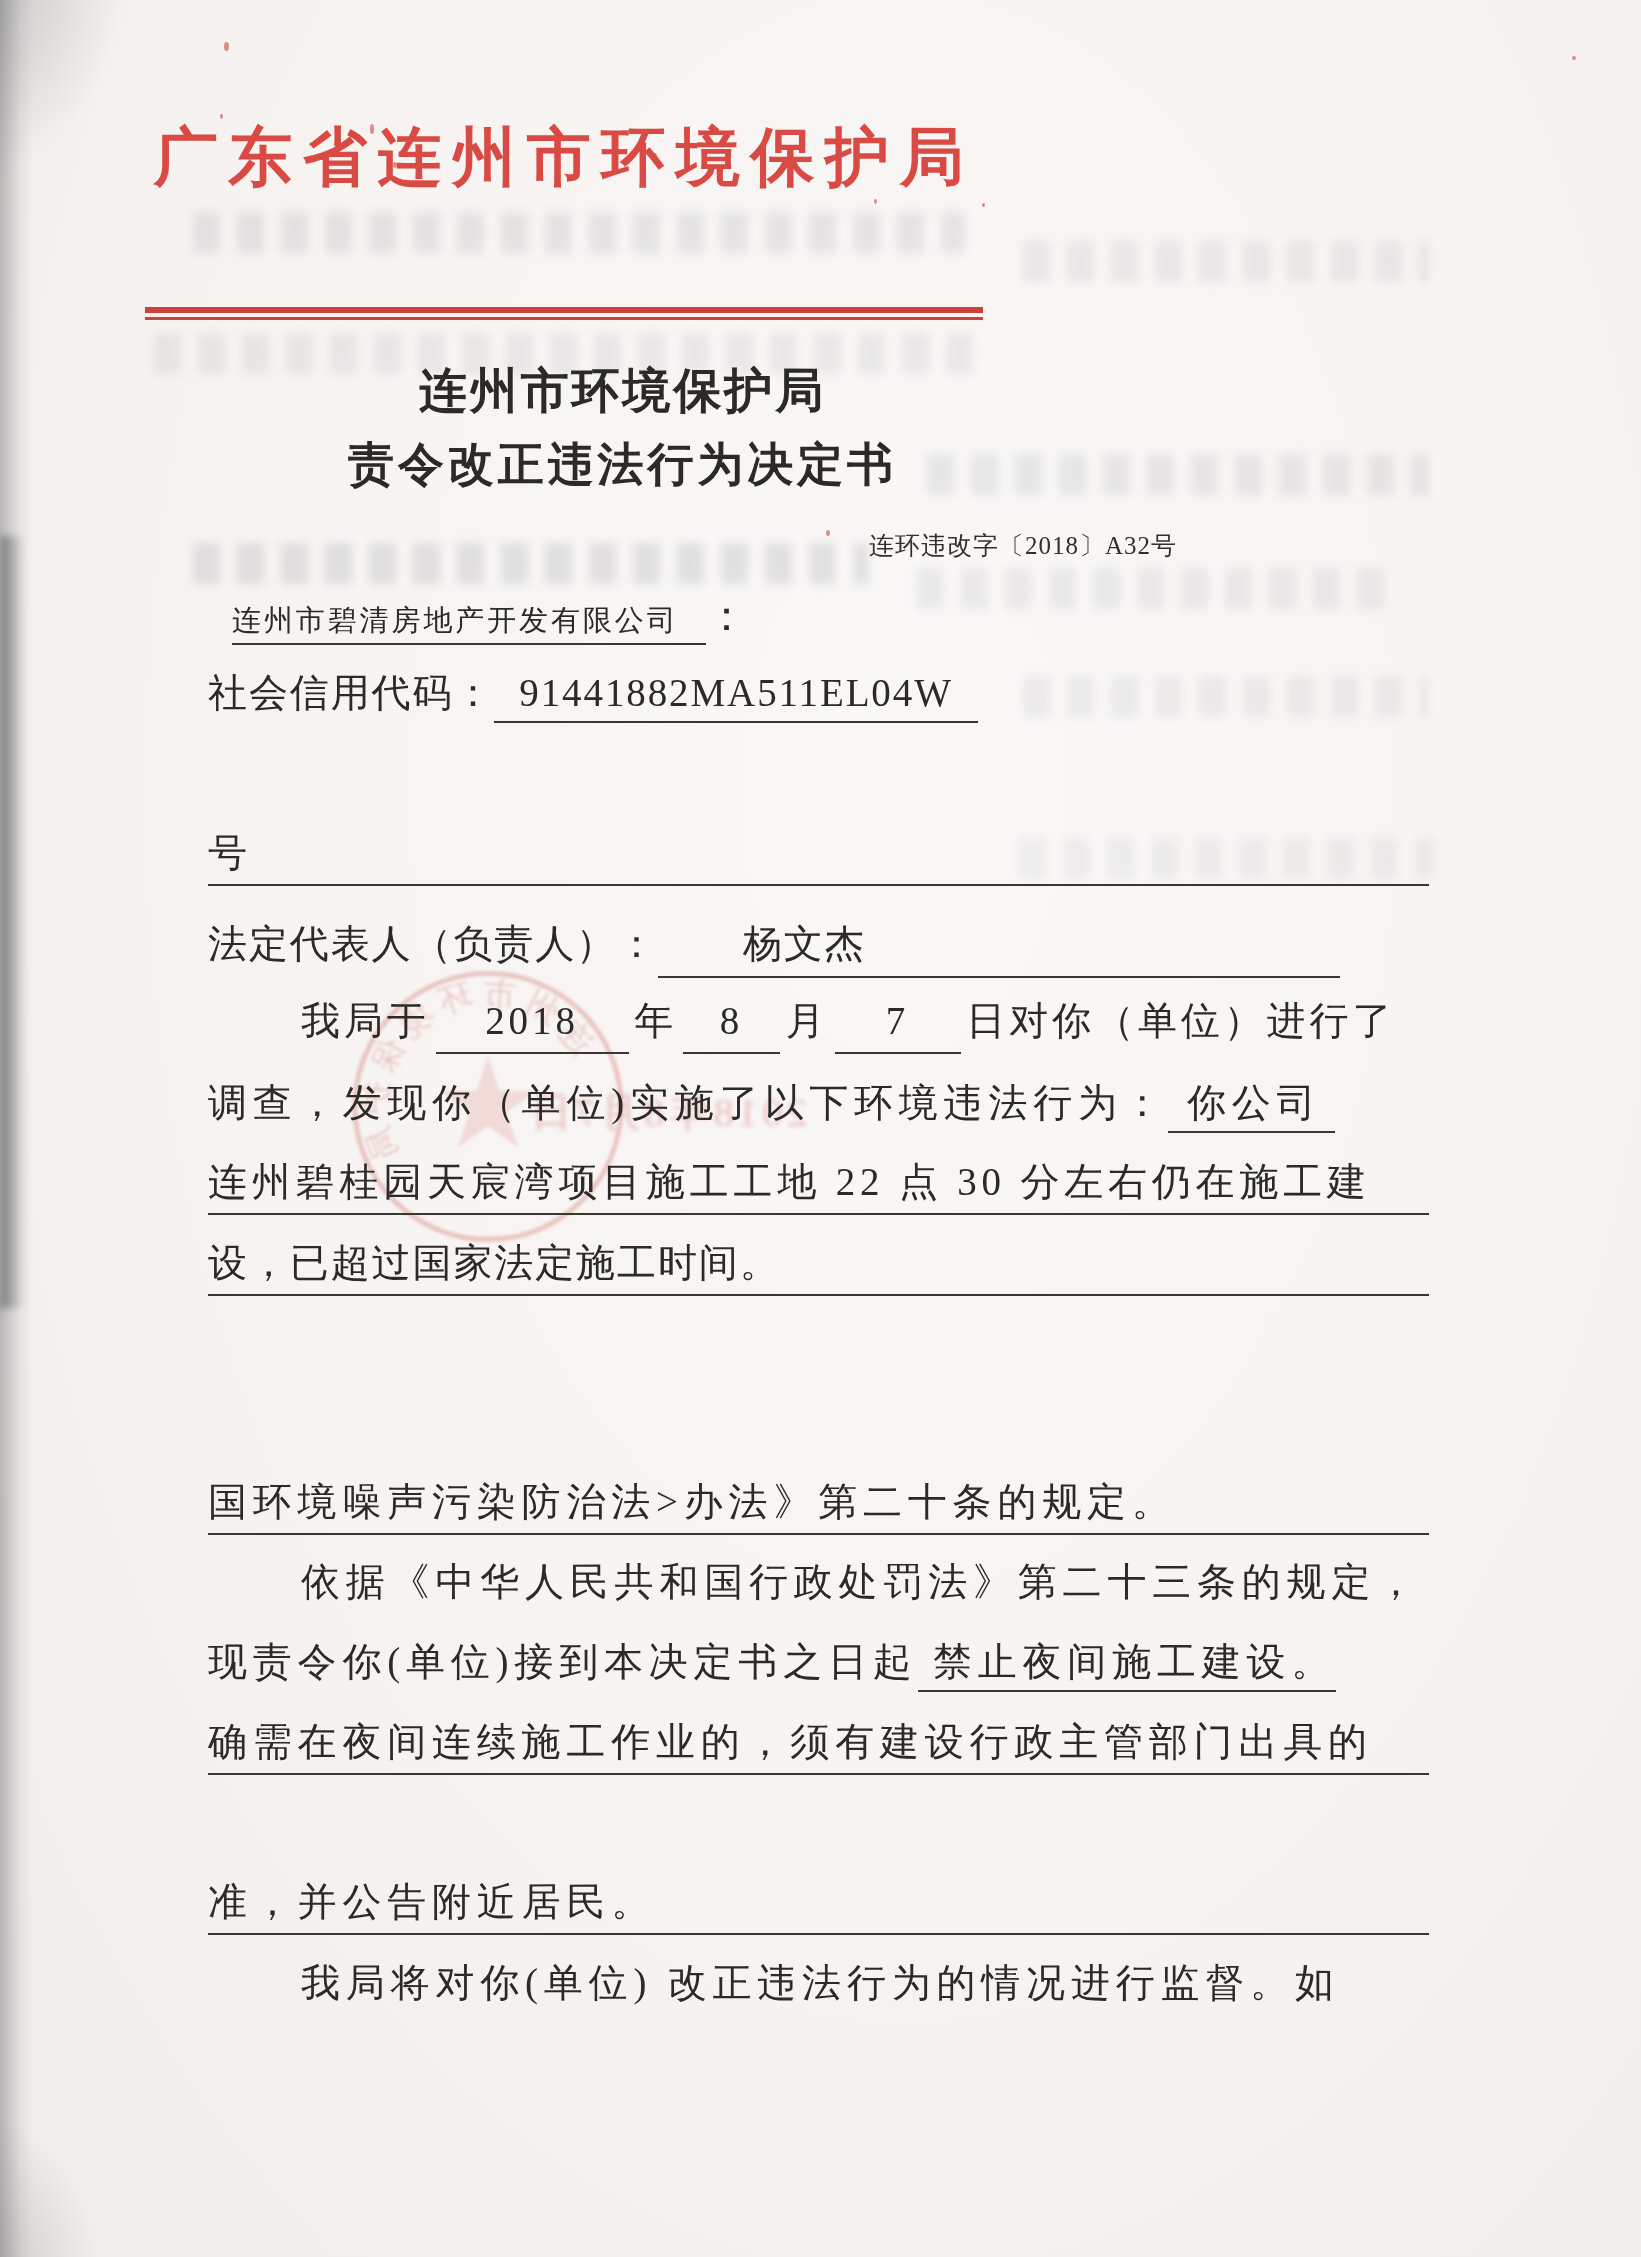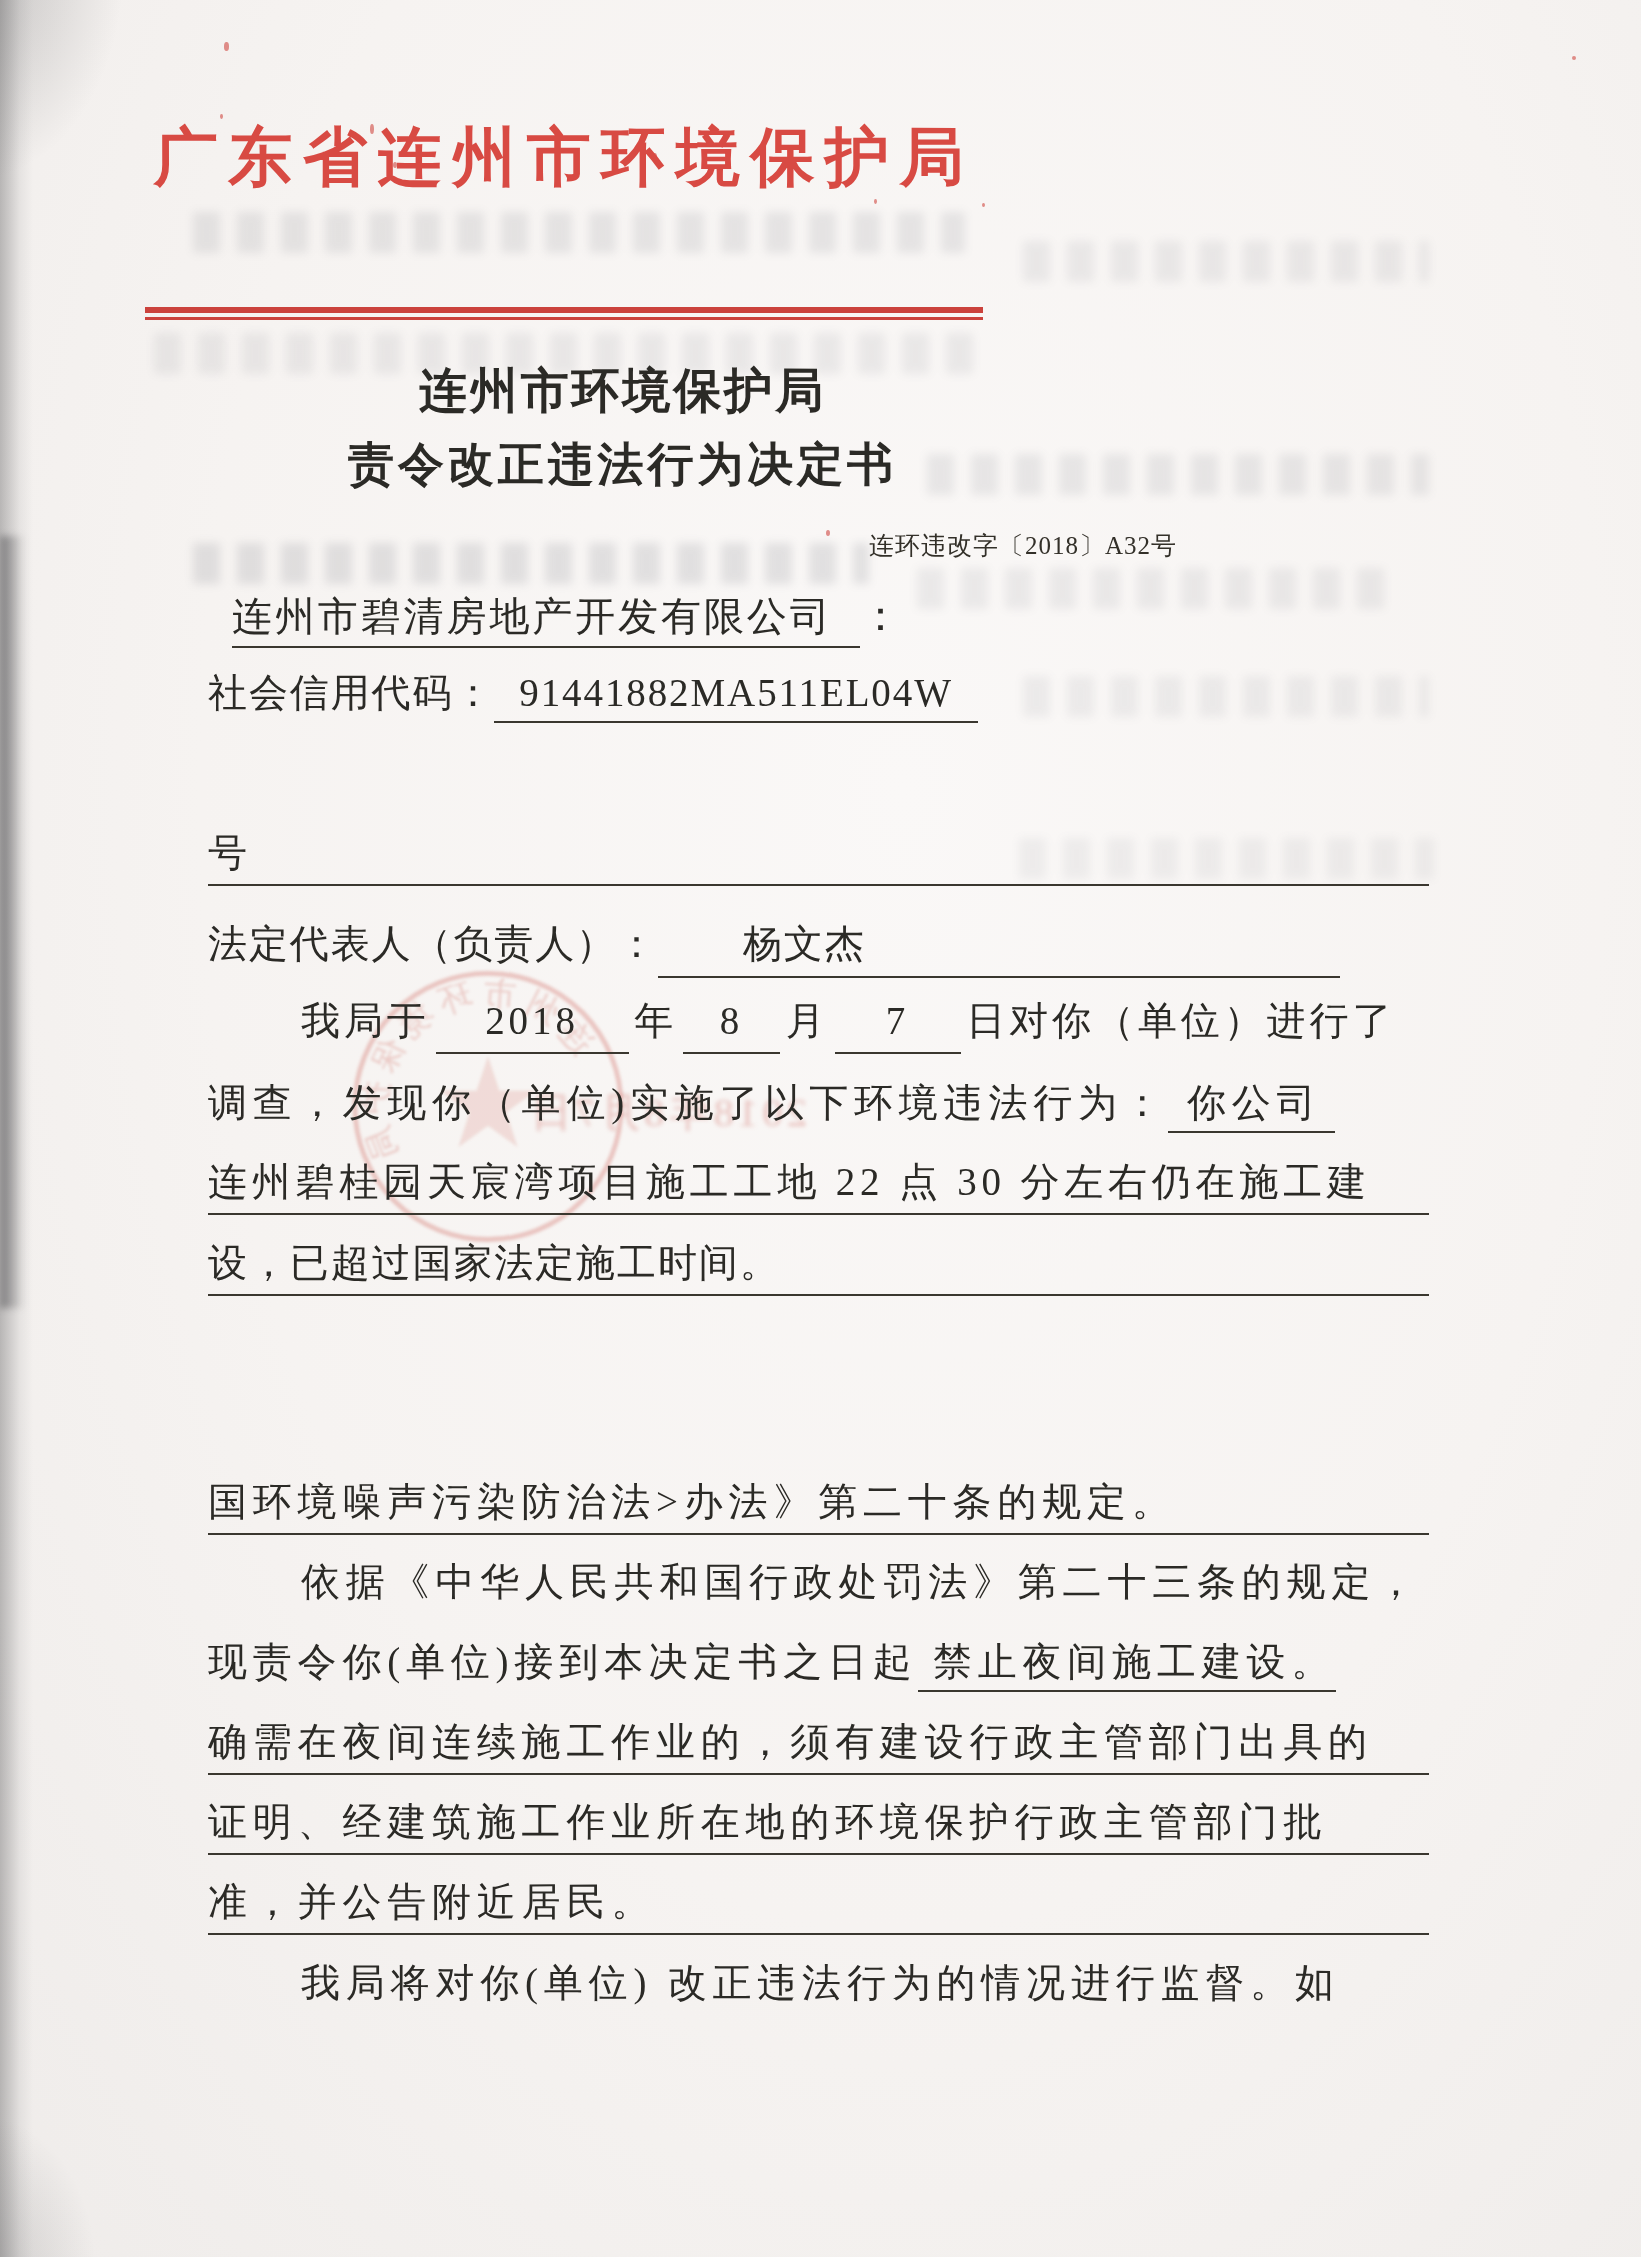--- a/index.html
+++ b/index.html
@@ -28,21 +28,21 @@
   .docnum{left:869px;top:529px;font-size:25px;letter-spacing:1px;white-space:nowrap;color:#333029;}
   
   .line{position:absolute;left:208px;width:1221px;font-size:39px;letter-spacing:1.9px;
         line-height:50px;white-space:nowrap;color:#2b2a26;}
   .uline{border-bottom:2.9px solid #3a372f;height:56px;}
   .u{border-bottom:2.9px solid #3a372f;padding-bottom:6.8px;}
   .uc{display:inline-block;text-align:center;border-bottom:2.9px solid #3a372f;padding-bottom:5.8px;margin:0 5.8px;}
   .ufill{display:inline-block;width:597px;border-bottom:2.9px solid #3a372f;padding-bottom:6.8px;padding-left:85px;}
   .indent{padding-left:93px;}
   .sp4{letter-spacing:3.9px;} .sp5{letter-spacing:4.8px;} .sp6{letter-spacing:5.8px;}
-  .company{font-size:40px;letter-spacing:2.9px;border-bottom:2.9px solid #3a372f;padding-bottom:6.8px;padding-right:27px;}
+  .company{font-size:29px;letter-spacing:2.9px;border-bottom:2.9px solid #3a372f;padding-bottom:6.8px;padding-right:27px;}
   .colon{font-size:42px;}
   
   .ghost{position:absolute;height:41px;filter:blur(4.8px);opacity:.13;
          background:repeating-linear-gradient(90deg,#6b6e78 0 27px,transparent 27px 44px);}
   .edgeL{left:0;top:0;width:33px;height:2257px;
          background:linear-gradient(90deg,rgba(70,70,72,.34),rgba(130,130,132,.12) 60%,transparent);}
   .edgeL2{left:0;top:536px;width:25px;height:772px;filter:blur(3.9px);
           background:linear-gradient(90deg,rgba(60,60,64,.5),transparent);}
   .cornerTL{left:-29px;top:-29px;width:154px;height:212px;
             background:radial-gradient(ellipse at 0 0,rgba(90,90,92,.32),transparent 70%);}
@@ -138,23 +138,20 @@
 
   <div class="line indent sp6" style="top:1557px;">
     <span>依据《中华人民共和国行政处罚法》第二十三条的规定，</span>
   </div>
   <div class="line sp6" style="top:1637px;">
     <span>现责令你(单位)接到本决定书之日起</span><span class="u" style="padding-left:15.4px;">禁止夜间施工建设。</span>
   </div>
   <div class="line uline sp6" style="top:1717px;">
     <span>确需在夜间连续施工作业的，须有建设行政主管部门出具的</span>
   </div>
-  <div class="line uline sp6" style="top:1797px;">
-    <span>证明、经建筑施工作业所在地的环境保护行政主管部门批</span>
-  </div>
   <div class="line uline sp6" style="top:1877px;">
     <span>准，并公告附近居民。</span>
   </div>
 
   <div class="line indent sp6" style="top:1958px;">
     <span>我局将对你(单位) 改正违法行为的情况进行监督。如</span>
   </div>
 
 </div>
 

